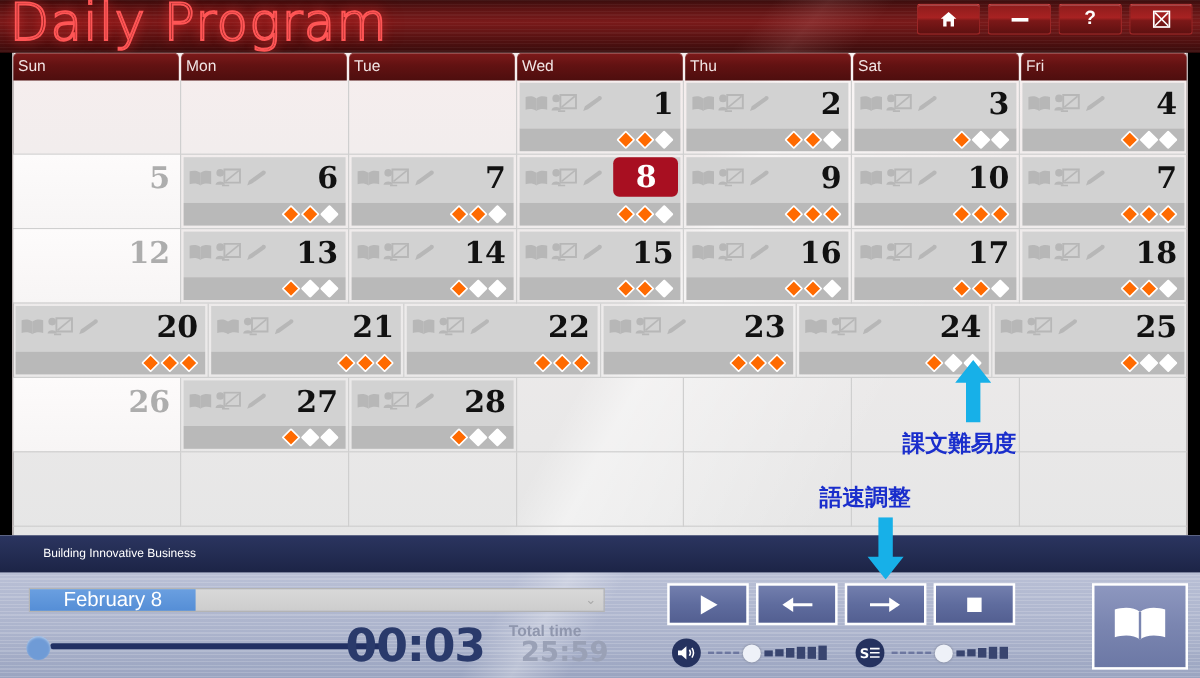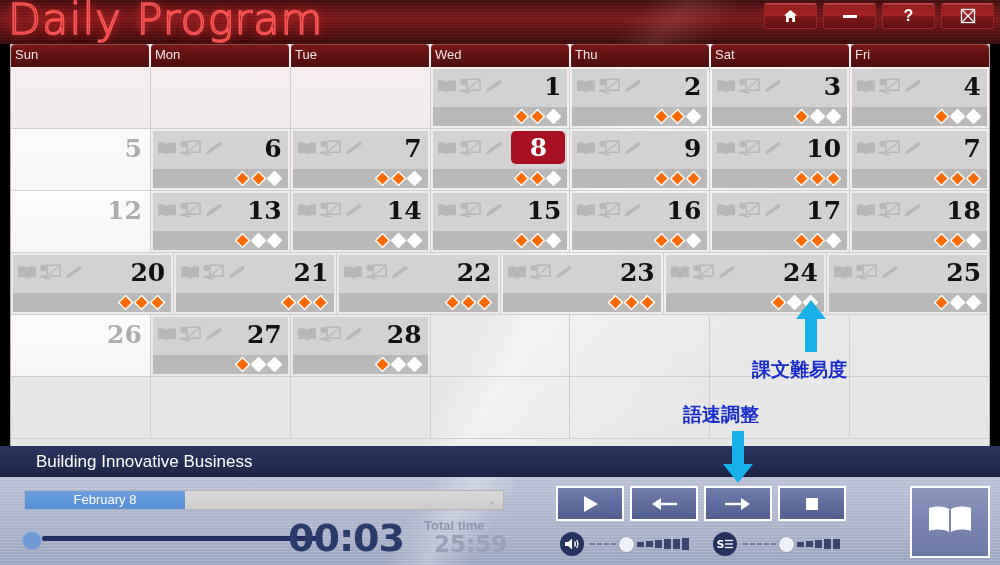--- a/index.html
+++ b/index.html
@@ -125,32 +125,32 @@
     background: repeating-linear-gradient(to bottom, rgba(255,255,255,0.16) 0px, rgba(255,255,255,0.16) 1px, rgba(0,0,0,0) 1px, rgba(0,0,0,0) 3px);
   }
   .player .diag2 {
     position: absolute; top: 0; left: 330px; width: 260px; height: 120px;
     background: linear-gradient(105deg, rgba(255,255,255,0.0) 35%, rgba(255,255,255,0.30) 50%, rgba(255,255,255,0.0) 66%);
     transform: skewX(-18deg); pointer-events: none;
   }
   .lesson-bar {
     position: absolute; top: 0; left: 0; width: 1000px; height: 31px;
     background: linear-gradient(to bottom, #2b3560 0%, #232c52 55%, #1c2446 100%);
-    color: #fff; font-size: 17px; line-height: 31px; padding-left: 36px;
+    color: #fff; font-size: 10px; line-height: 31px; padding-left: 36px;
   }
   .datebox {
     position: absolute; left: 24px; top: 490px;
     width: 480px; height: 20px;
     background: linear-gradient(to bottom, #d8d8d8 0%, #cdcdcd 100%);
     border: 1px solid #b4b4b4; z-index: 5;
   }
   .datebox .sel {
-    position: absolute; left: 0; top: 0; width: 160px; height: 18px;
+    position: absolute; left: 0; top: 0; width: 138px; height: 18px;
     background: linear-gradient(to bottom, #6a9fe0 0%, #558ed6 100%);
-    color: #fff; font-size: 13px; line-height: 18px; text-align: center;
+    color: #fff; font-size: 17px; line-height: 18px; text-align: center;
   }
   .datebox .chev {
     position: absolute; right: 6px; top: 4px;
     color: #aaa; font-size: 11px; line-height: 11px;
   }
   .seekrow { position: absolute; left: 0; top: 500px; width: 520px; height: 60px; z-index: 5; }
   .seek-track {
     position: absolute; left: 42px; top: 36px; width: 280px; height: 5px;
     background: #223063; border-radius: 2px;
   }

